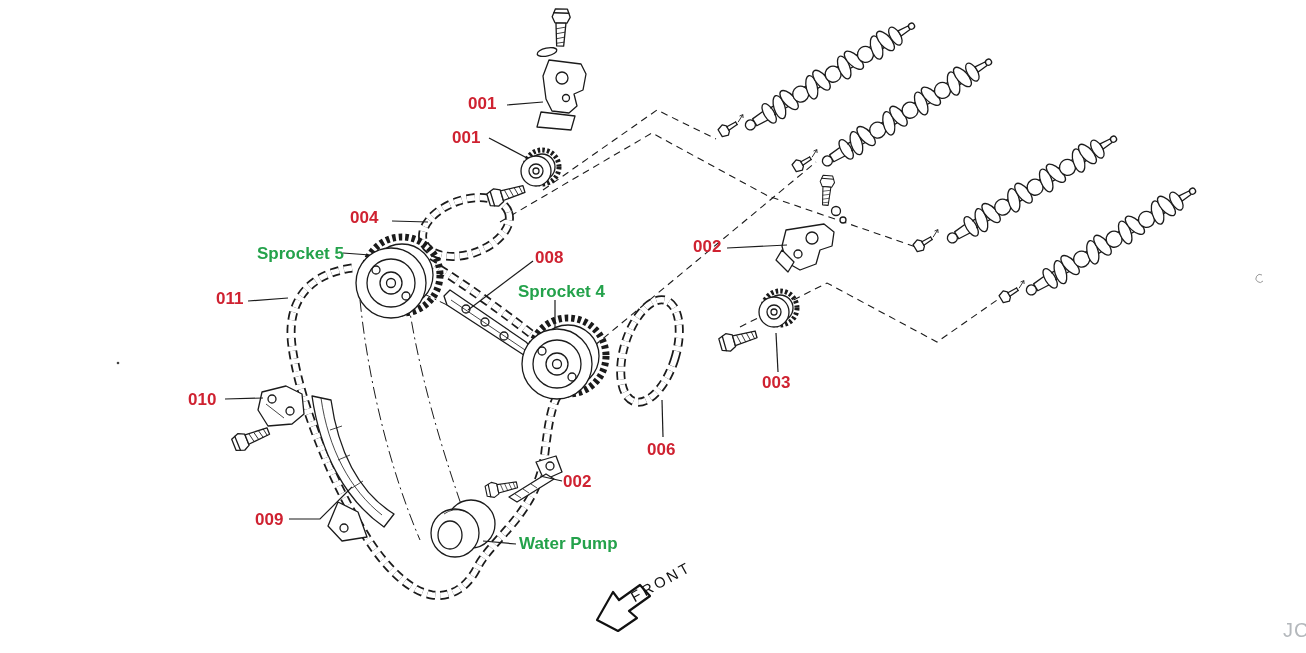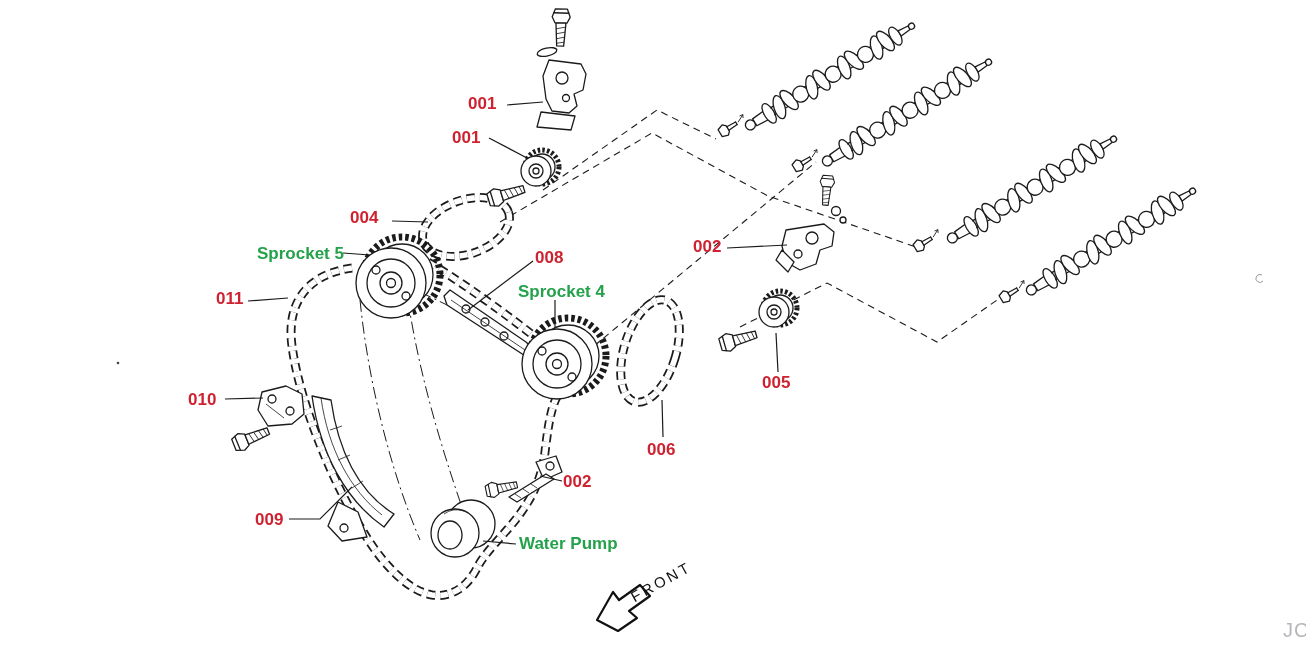--- a/index.html
+++ b/index.html
@@ -223,21 +223,21 @@
     <path d="M1262,275 a4,4 0 1 0 1,6" stroke="#999" fill="none" stroke-width="1"></path>
   </g>
 </svg>
 
 <div class="lbl red" style="left:468px;top:94px">001</div>
 <div class="lbl red" style="left:452px;top:128px">001</div>
 <div class="lbl red" style="left:350px;top:208px">004</div>
 <div class="lbl red" style="left:535px;top:248px">008</div>
 <div class="lbl red" style="left:693px;top:237px">002</div>
 <div class="lbl red" style="left:216px;top:289px">011</div>
-<div class="lbl red" style="left:762px;top:373px">005</div>
+<div class="lbl red" style="left:762px;top:373px">003</div>
 <div class="lbl red" style="left:188px;top:390px">010</div>
 <div class="lbl red" style="left:647px;top:440px">006</div>
 <div class="lbl red" style="left:563px;top:472px">002</div>
 <div class="lbl red" style="left:255px;top:510px">009</div>
 
 <div class="lbl green" style="left:257px;top:244px">Sprocket 5</div>
 <div class="lbl green" style="left:518px;top:282px">Sprocket 4</div>
 <div class="lbl green" style="left:519px;top:534px">Water Pump</div>
 
 <div class="front-label" style="left:636px;top:588px">FRONT</div>

